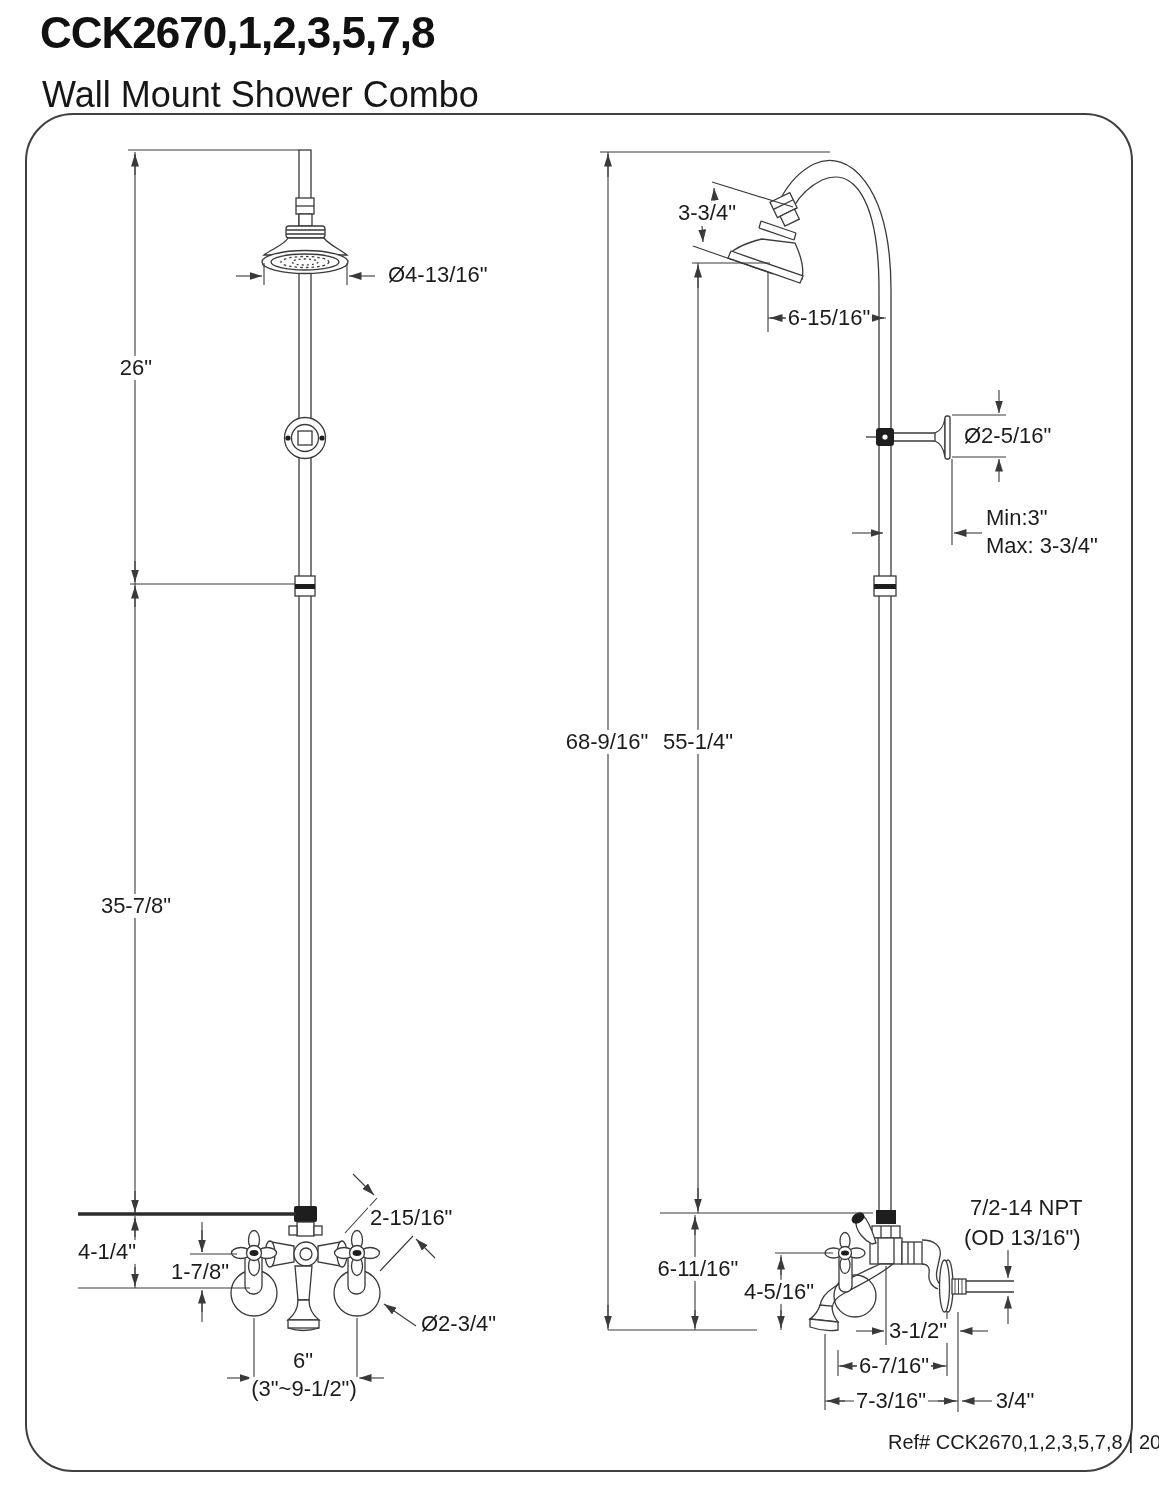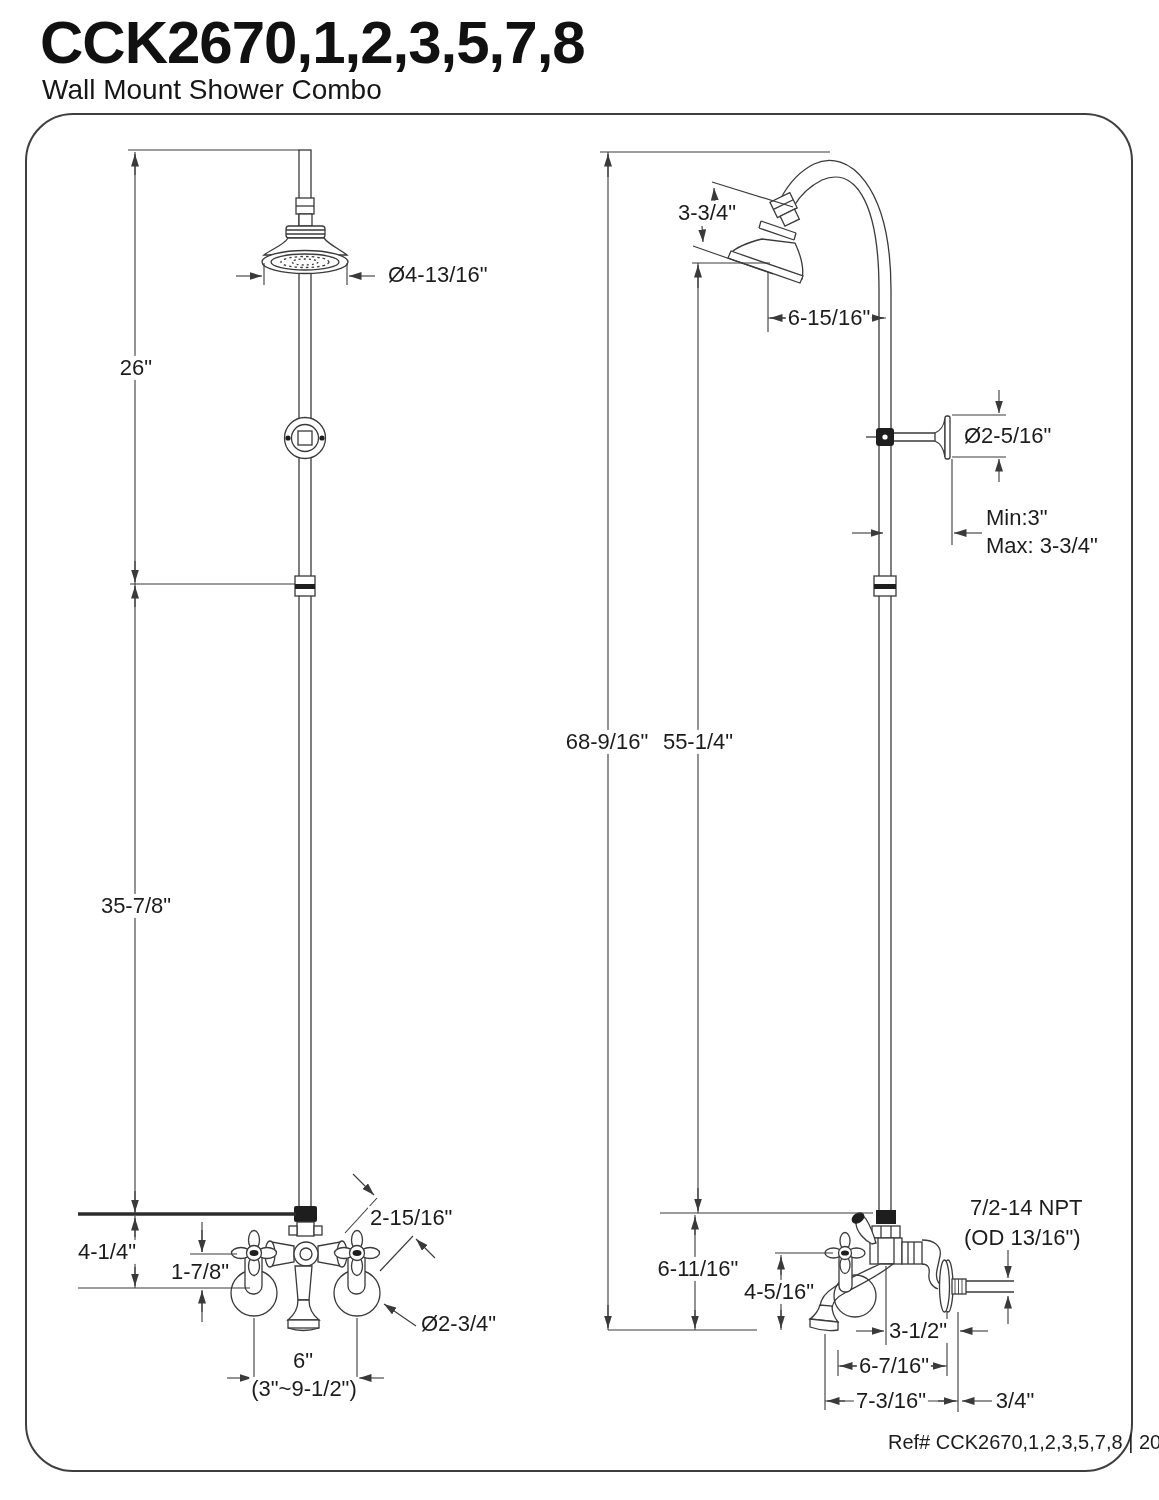--- a/index.html
+++ b/index.html
@@ -1,20 +1,20 @@
 <!DOCTYPE html>
 <html><head>
 <meta charset="utf-8">
 <style>
   html,body{margin:0;padding:0;background:#fff;}
   .page{position:relative;width:1159px;height:1500px;background:#fff;overflow:hidden;
         font-family:"Liberation Sans", sans-serif;color:#1c1c1c;}
-  .title{position:absolute;left:40px;top:8px;font-size:60px;font-weight:bold;
+  .title{position:absolute;left:40px;top:8px;font-size:44px;font-weight:bold;
          letter-spacing:-1px;color:#111;white-space:nowrap;}
-  .subtitle{position:absolute;left:42px;top:74px;font-size:28px;color:#161616;white-space:nowrap;}
+  .subtitle{position:absolute;left:42px;top:74px;font-size:36px;color:#161616;white-space:nowrap;}
   .drawing-border{position:absolute;left:25px;top:113px;width:1108px;height:1359px;
          border:2px solid #3f3f3f;border-radius:48px;box-sizing:border-box;}
   svg{position:absolute;left:0;top:0;}
   .s{stroke:#3a3a3a;fill:none;stroke-width:1.3px;}
   .sf{stroke:#3a3a3a;fill:#fff;stroke-width:1.3px;}
   .dim{stroke:#3a3a3a;fill:none;stroke-width:1.1px;}
   .dk{fill:#1e1e1e;stroke:none;}
   .hatch{stroke:#3a3a3a;stroke-width:0.9px;}
   .thick{stroke:#2c2c2c;stroke-width:3.5px;fill:none;}
   .lbl{position:absolute;font-size:22px;line-height:1.1;color:#1c1c1c;background:#fff;

